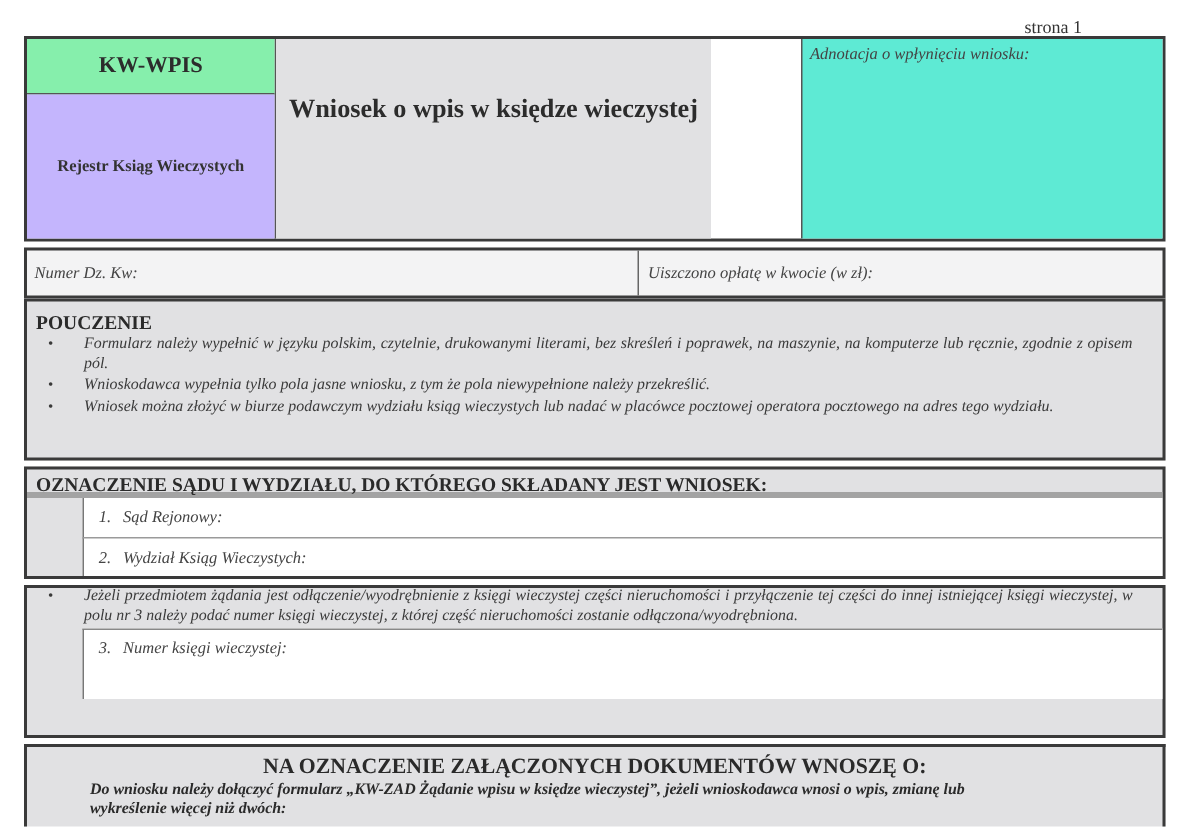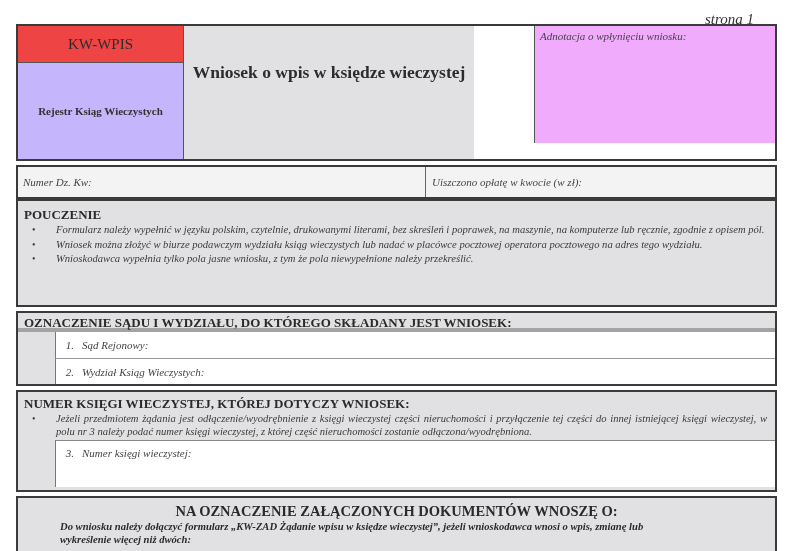--- a/index.html
+++ b/index.html
@@ -1,39 +1,39 @@
 <!DOCTYPE html>
 <html><head>
 <meta charset="utf-8">
 <style>
   * { box-sizing: border-box; margin: 0; padding: 0; }
   html, body { width: 797px; height: 551px; overflow: hidden; background: #ffffff; }
   body { position: relative; font-family: "Liberation Serif", "DejaVu Serif", serif; color: #2a2a2a; }
 
-  .page-num { position: absolute; left: 705px; top: 11px; font-size: 15px; font-style: italic; color: #333; }
+  .page-num { position: absolute; left: 683px; top: 11px; font-size: 12px; color: #333; }
 
   
   .header { position: absolute; left: 16px; top: 24px; width: 761px; height: 137px; border: 2px solid #3a3a3a; }
   .hdr-left { position: absolute; left: 0; top: 0; width: 166px; height: 133px; border-right: 1.5px solid #555; }
-  .hdr-code { height: 37px; background: #ef4444; border-bottom: 1.5px solid #555; display: flex; align-items: center; justify-content: center; font-weight: normal; font-size: 15px; color: #2c2c2c; }
+  .hdr-code { height: 37px; background: #86efac; border-bottom: 1.5px solid #555; display: flex; align-items: center; justify-content: center; font-weight: bold; font-size: 15px; color: #2c2c2c; }
   .hdr-registry { height: 96px; background: #c4b5fd; display: flex; align-items: center; justify-content: center; font-weight: bold; font-size: 11px; color: #333; }
   .hdr-title { position: absolute; left: 166px; top: 0; width: 290px; height: 133px; background: #e1e1e3; display: flex; align-items: center; justify-content: center; font-weight: bold; font-size: 17.5px; color: #2c2c2c; padding-bottom: 40px; }
-  .hdr-annot { position: absolute; left: 516px; top: 0; width: 241px; height: 117px; background: #f0abfc; border-left: 1.5px solid #555; padding: 4px 5px; font-style: italic; font-size: 11px; color: #444; }
+  .hdr-annot { position: absolute; left: 516px; top: 0; width: 241px; height: 133px; background: #5eead4; border-left: 1.5px solid #555; padding: 4px 5px; font-style: italic; font-size: 11px; color: #444; }
 
   
   .office-row { position: absolute; left: 16px; top: 165px; width: 761px; height: 34px; border: 2px solid #3a3a3a; background: #f3f3f4; display: flex; }
   .office-cell { display: flex; align-items: center; padding-left: 5px; font-style: italic; font-size: 11px; color: #444; }
   .office-cell.c1 { width: 408px; border-right: 1.5px solid #666; }
   .office-cell.c2 { flex: 1; padding-left: 6px; align-items: center; }
 
   
   .section { position: absolute; left: 16px; width: 761px; border: 2px solid #3a3a3a; background: #e1e1e3; }
   .sec-title { font-weight: bold; font-size: 13px; color: #2a2a2a; padding-left: 6px; line-height: 18px; }
   .bullets { list-style: none; padding-left: 0; }
-  .bullets li { position: relative; padding-left: 38px; padding-right: 8px; font-style: italic; font-size: 10.6px; line-height: 12.6px; color: #3a3a3a; text-align: justify; margin-bottom: 2px; }
+  .bullets li { position: relative; padding-left: 38px; padding-right: 20px; font-style: italic; font-size: 10.6px; line-height: 12.6px; color: #3a3a3a; text-align: justify; margin-bottom: 2px; }
   .bullets li::before { content: "\2022"; position: absolute; left: 14px; top: 0; font-style: normal; font-size: 10px; }
 
   .field { background: #fff; margin-left: 37px; display: flex; align-items: flex-start; font-style: italic; font-size: 11px; color: #444; border-left: 1px solid #777; }
   .field .num { width: 26px; text-align: right; padding-right: 8px; }
   .field-sep { border-top: 1px solid #9a9a9a; }
 
   .s-pouczenie { top: 199px; height: 108px; padding-top: 5px; }
   .s-sad { top: 311px; height: 75px; }
   .s-sad .sec-title { padding-top: 1px; height: 19px; border-bottom: 4px solid #a3a3a3; }
   .s-sad .field { height: 26px; align-items: center; }
@@ -67,39 +67,38 @@
   </div>
   <div class="office-cell c2">
     <span>Uiszczono opłatę w kwocie (w zł):</span>
   </div>
 </div>
 
 <div class="section s-pouczenie">
   <div class="sec-title">POUCZENIE</div>
   <ul class="bullets">
     <li>Formularz należy wypełnić w języku polskim, czytelnie, drukowanymi literami, bez skreśleń i poprawek, na maszynie, na komputerze lub ręcznie, zgodnie z opisem pól.</li>
+    <li>Wnioskodawca wypełnia tylko pola jasne wniosku, z tym że pola niewypełnione należy przekreślić.</li>
     <li>Wniosek można złożyć w biurze podawczym wydziału ksiąg wieczystych lub nadać w placówce pocztowej operatora pocztowego na adres tego wydziału.</li>
-    <li>Wnioskodawca wypełnia tylko pola jasne wniosku, z tym że pola niewypełnione należy przekreślić.</li>
   </ul>
 </div>
 
 <div class="section s-sad">
   <div class="sec-title">OZNACZENIE SĄDU I WYDZIAŁU, DO KTÓREGO SKŁADANY JEST WNIOSEK:</div>
   <div class="field">
     <span class="num">1.</span>
     <span>Sąd Rejonowy:</span>
   </div>
   <div class="field field-sep">
     <span class="num">2.</span>
     <span>Wydział Ksiąg Wieczystych:</span>
   </div>
 </div>
 
 <div class="section s-numer">
-  <div class="sec-title">NUMER KSIĘGI WIECZYSTEJ, KTÓREJ DOTYCZY WNIOSEK:</div>
   <ul class="bullets">
     <li>Jeżeli przedmiotem żądania jest odłączenie/wyodrębnienie z księgi wieczystej części nieruchomości i przyłączenie tej części do innej istniejącej księgi wieczystej, w polu nr 3 należy podać numer księgi wieczystej, z której część nieruchomości zostanie odłączona/wyodrębniona.</li>
   </ul>
   <div class="field">
     <span class="num">3.</span>
     <span>Numer księgi wieczystej:</span>
   </div>
 </div>
 
 <div class="section s-podstawa">

